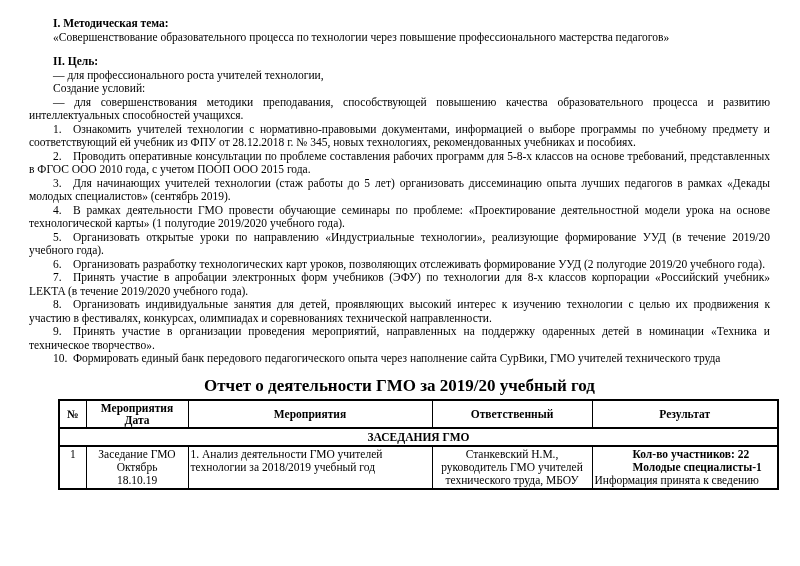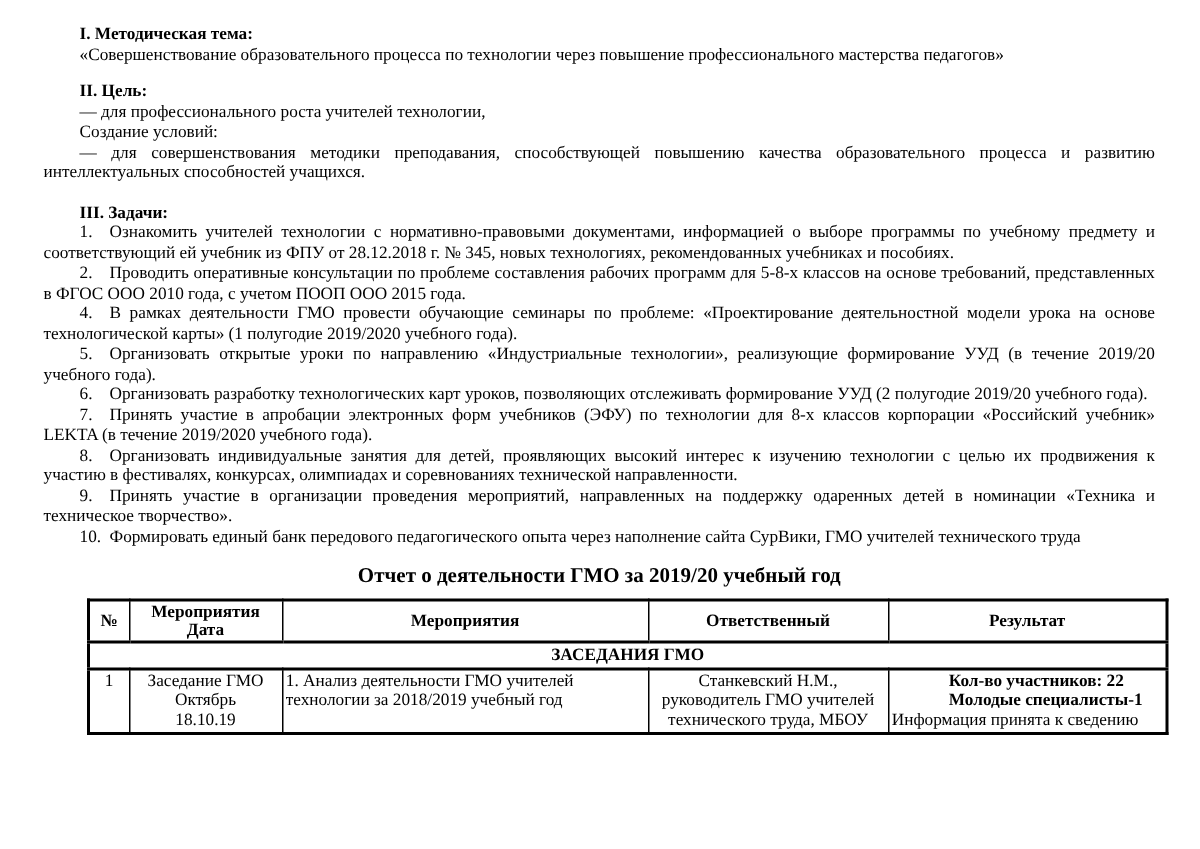--- a/index.html
+++ b/index.html
@@ -23,21 +23,21 @@
   .mt-md { margin-top: 13px; }
   .num {
     display: inline-block;
     width: 20px;
     text-indent: 0;
   }
   .tbl-title {
     margin-top: 13px;
     font-weight: bold;
     text-align: center;
-    font-size: 14px;
+    font-size: 17px;
   }
   table.report {
     margin-top: 7px;
     margin-left: 29px;
     border-collapse: collapse;
     width: 719px;
     table-layout: fixed;
     border: 2px solid #000000;
     font-size: 11.5px;
   }
@@ -74,24 +74,24 @@
 <div class="page">
 
   <p class="heading">I. Методическая тема:</p>
   <p>«Совершенствование образовательного процесса по технологии через повышение профессионального мастерства педагогов»</p>
 
   <p class="heading mt-sm">II. Цель:</p>
   <p>— для профессионального роста учителей технологии,</p>
   <p>Создание условий:</p>
   <p>— для совершенствования методики преподавания, способствующей повышению качества образовательного процесса и развитию интеллектуальных способностей учащихся.</p>
 
-  <p class="heading mt-md">III. Задачи:</p>
 
   <p class="task"><span class="num">1.</span><span>Ознакомить учителей технологии с нормативно-правовыми документами, информацией о выборе программы по учебному предмету и соответствующий ей учебник из ФПУ от 28.12.2018 г. № 345, новых технологиях, рекомендованных учебниках и пособиях.</span></p>
   <p class="task"><span class="num">2.</span><span>Проводить оперативные консультации по проблеме составления рабочих программ для 5-8-х классов на основе требований, представленных в ФГОС ООО 2010 года, с учетом ПООП ООО 2015 года.</span></p>
+  <p class="task"><span class="num">3.</span><span>Для начинающих учителей технологии (стаж работы до 5 лет) организовать диссеминацию опыта лучших педагогов в рамках «Декады молодых специалистов» (сентябрь 2019).</span></p>
   <p class="task"><span class="num">4.</span><span>В рамках деятельности ГМО провести обучающие семинары по проблеме: «Проектирование деятельностной модели урока на основе технологической карты» (1 полугодие 2019/2020 учебного года).</span></p>
   <p class="task"><span class="num">5.</span><span>Организовать открытые уроки по направлению «Индустриальные технологии», реализующие формирование УУД (в течение 2019/20 учебного года).</span></p>
   <p class="task"><span class="num">6.</span><span>Организовать разработку технологических карт уроков, позволяющих отслеживать формирование УУД (2 полугодие 2019/20 учебного года).</span></p>
   <p class="task"><span class="num">7.</span><span>Принять участие в апробации электронных форм учебников (ЭФУ) по технологии для 8-х классов корпорации «Российский учебник» LEKTA (в течение 2019/2020 учебного года).</span></p>
   <p class="task"><span class="num">8.</span><span>Организовать индивидуальные занятия для детей, проявляющих высокий интерес к изучению технологии с целью их продвижения к участию в фестивалях, конкурсах, олимпиадах и соревнованиях технической направленности.</span></p>
   <p class="task"><span class="num">9.</span><span>Принять участие в организации проведения мероприятий, направленных на поддержку одаренных детей в номинации «Техника и техническое творчество».</span></p>
   <p class="task"><span class="num">10.</span><span>Формировать единый банк передового педагогического опыта через наполнение сайта СурВики, ГМО учителей технического труда</span></p>
 
   <div class="tbl-title">Отчет о деятельности ГМО за 2019/20 учебный год</div>
 

